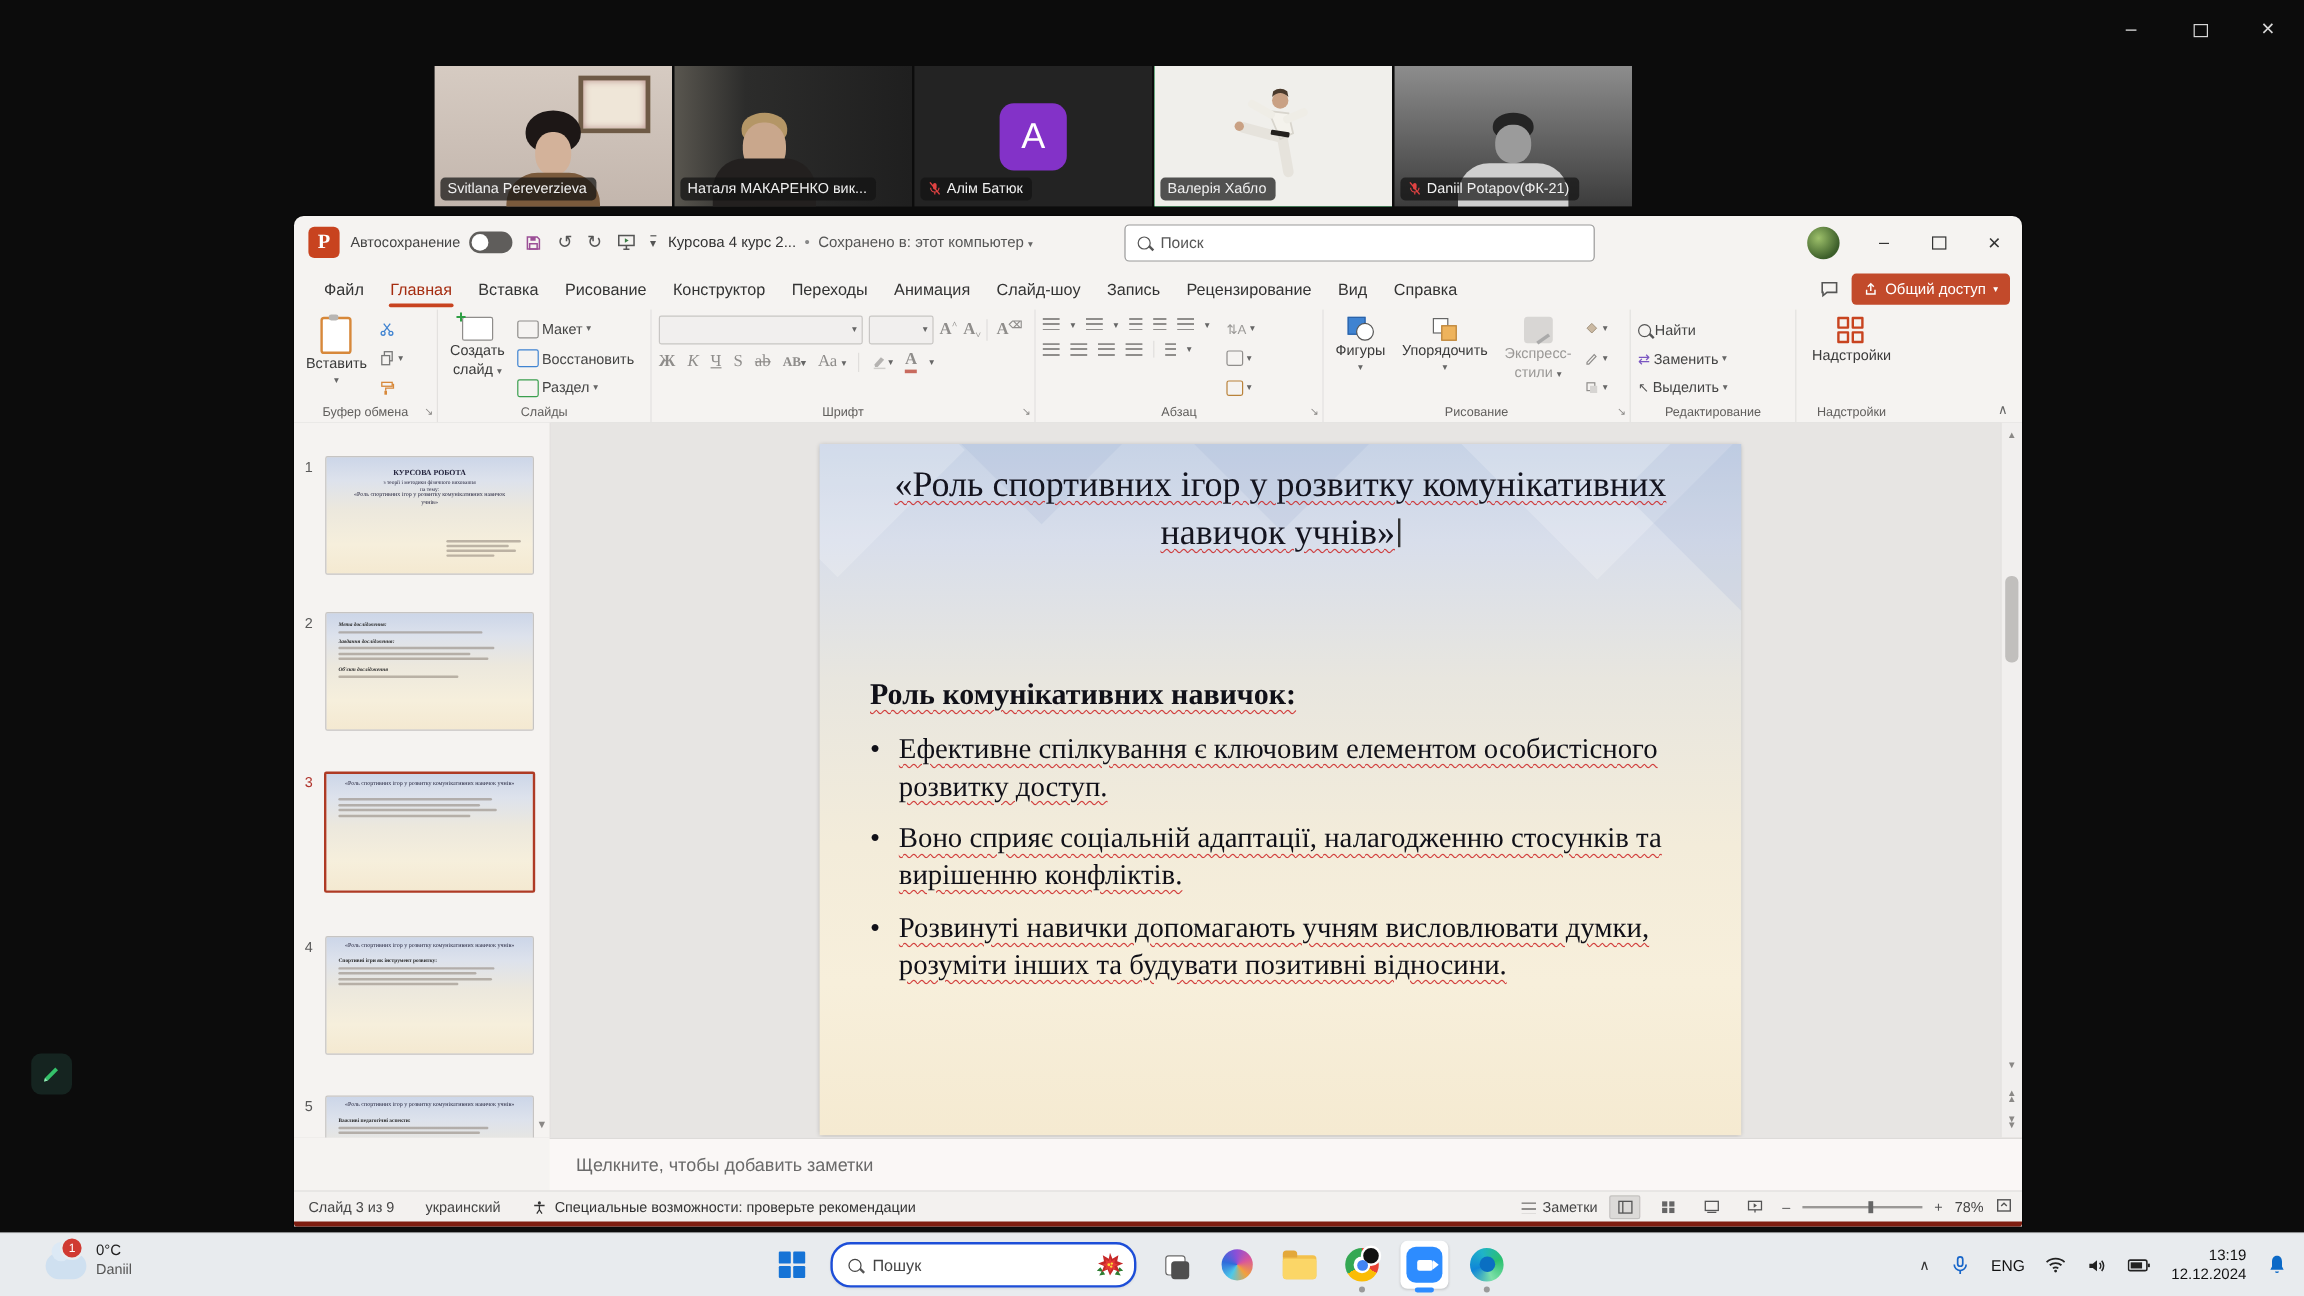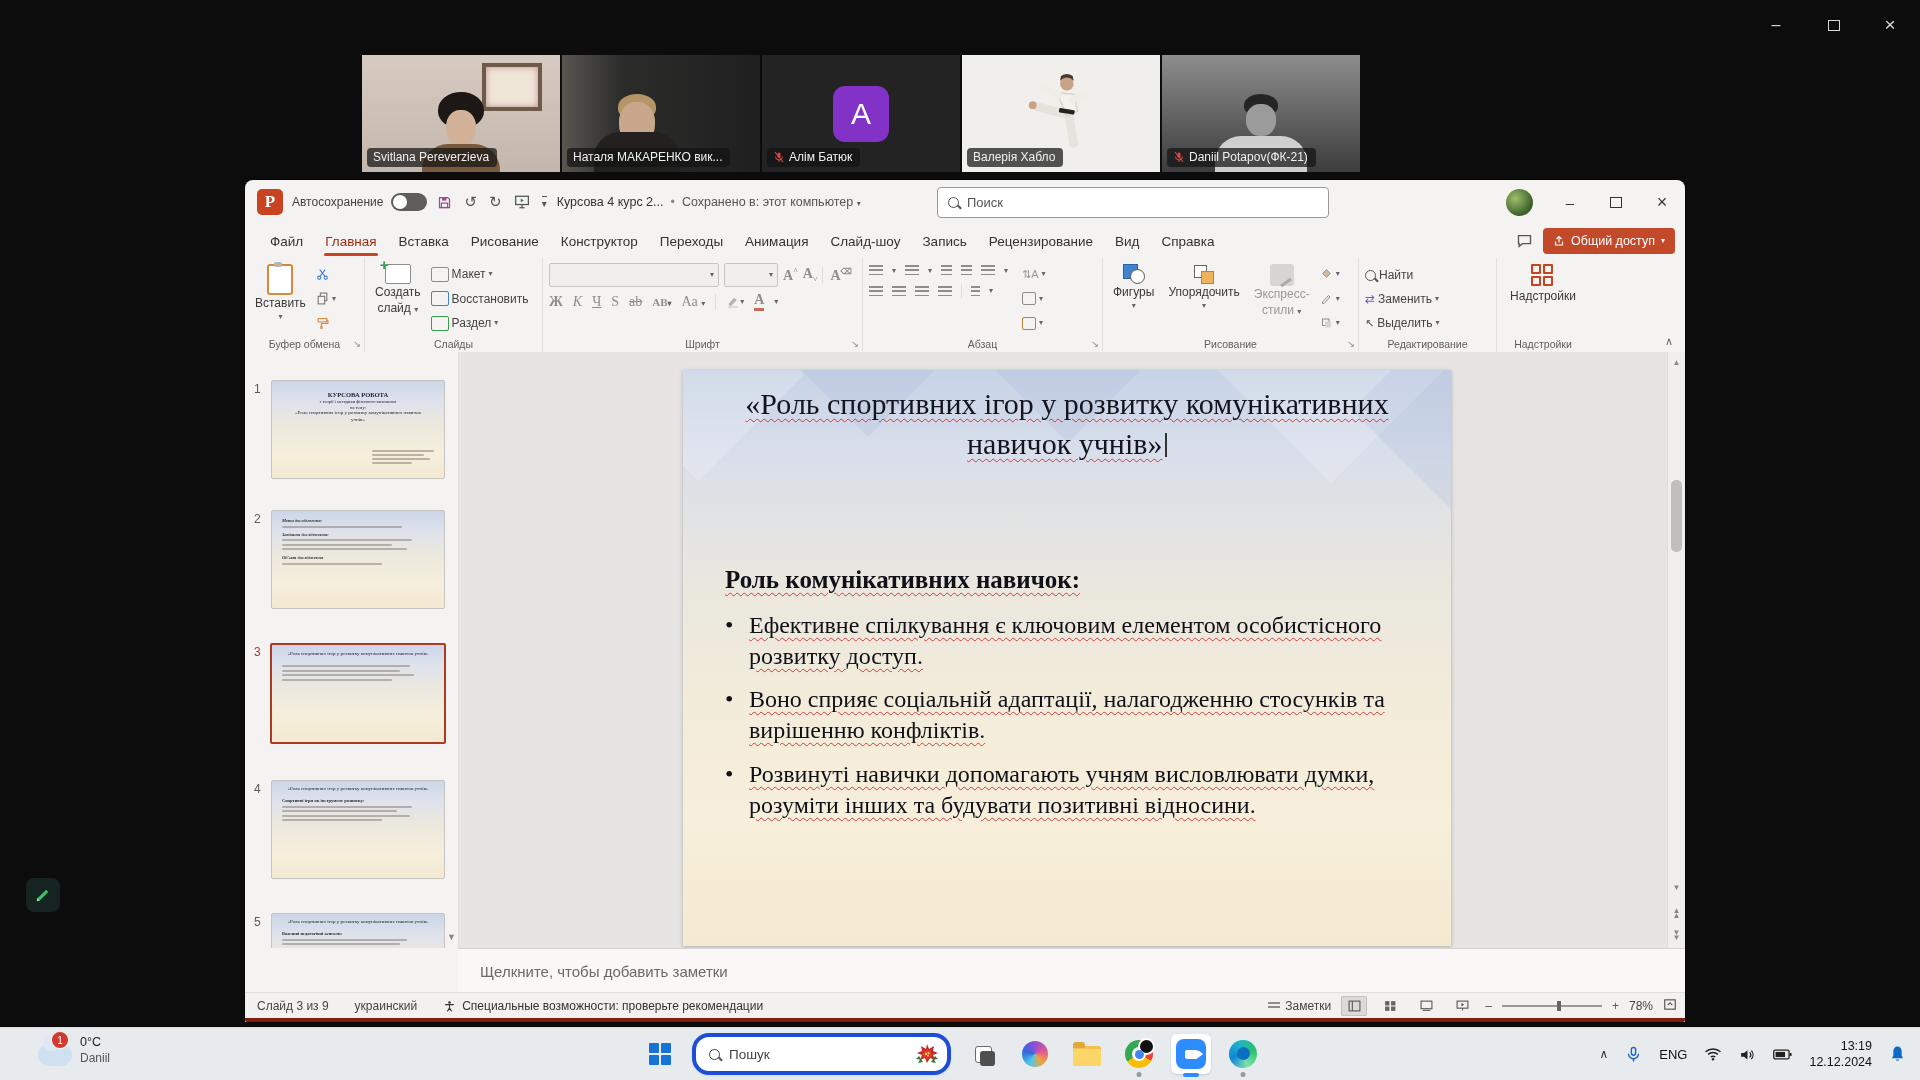--- a/index.html
+++ b/index.html
@@ -119,21 +119,21 @@
   .taskbar{position:absolute;left:0;bottom:0;width:1920px;height:52px;background:#e8ebee;border-top:1px solid rgba(0,0,0,.06)}
   .weather{position:absolute;left:38px;top:6px;display:flex;align-items:center;gap:8px}
   .cloud{width:34px;height:22px;background:#cfe0f0;border-radius:12px;position:relative;margin-top:10px}
   .cloud::before{content:"";position:absolute;left:5px;top:-9px;width:16px;height:16px;border-radius:50%;background:#dce9f5}
   .badge{position:absolute;left:12px;top:-14px;width:16px;height:16px;border-radius:50%;background:#d03a32;color:#fff;font-size:10px;display:flex;align-items:center;justify-content:center;border:2px solid #e8ebee}
   .wtxt{font-size:12.5px;color:#222;line-height:1.3}
   .wtxt .cond{color:#555;font-size:12px}
   .tb-center{position:absolute;left:640px;top:0;height:52px;display:flex;align-items:center;gap:12px}
   .startgrid{width:22px;height:22px;display:grid;grid-template-columns:10px 10px;grid-template-rows:10px 10px;gap:1.6px}
   .startgrid span{background:#1573d6;border-radius:1px}
-  .tsearch{width:230px;height:34px;background:#fff;border:4px solid #1d4ed8;border-radius:17px;display:flex;align-items:center;gap:9px;padding:0 8px 0 13px;box-shadow:0 1px 2px rgba(0,0,0,.08);font-size:13.5px;color:#444}
+  .tsearch{width:230px;height:34px;background:#fff;border:2px solid #1d4ed8;border-radius:17px;display:flex;align-items:center;gap:9px;padding:0 8px 0 13px;box-shadow:0 1px 2px rgba(0,0,0,.08);font-size:13.5px;color:#444}
   .appicon{width:40px;height:40px;border-radius:6px;display:flex;align-items:center;justify-content:center;position:relative}
   .rundot{position:absolute;bottom:-3px;left:50%;transform:translateX(-50%);width:5px;height:5px;border-radius:3px;background:#9a9a9a}
   .tview-b{width:15px;height:15px;border:1.6px solid #6a6a6a;border-radius:3px;background:#fff;position:relative}
   .tview-b::after{content:"";position:absolute;left:4px;top:4px;width:15px;height:15px;border-radius:3px;background:#4f4f4f}
   .copilot{width:26px;height:26px;border-radius:50%;background:conic-gradient(from 210deg,#4ec9e8,#2f6bdb,#8a4fd8,#d9569b,#f2a13c,#4ec9e8)}
   .folder{width:28px;height:20px;background:#f3c14b;border-radius:3px;position:relative;margin-top:4px}
   .folder::before{content:"";position:absolute;left:0;top:-4px;width:12px;height:6px;background:#e3a83a;border-radius:3px 3px 0 0}
   .folder::after{content:"";position:absolute;left:0;top:3px;width:28px;height:17px;background:#fbd667;border-radius:2px 2px 3px 3px}
   .chrome{width:28px;height:28px;border-radius:50%;background:conic-gradient(#ea4335 0 33%,#fbbc05 0 66%,#34a853 0 100%);position:relative}
   .chrome::before{content:"";position:absolute;left:7px;top:7px;width:14px;height:14px;border-radius:50%;background:#fff}

